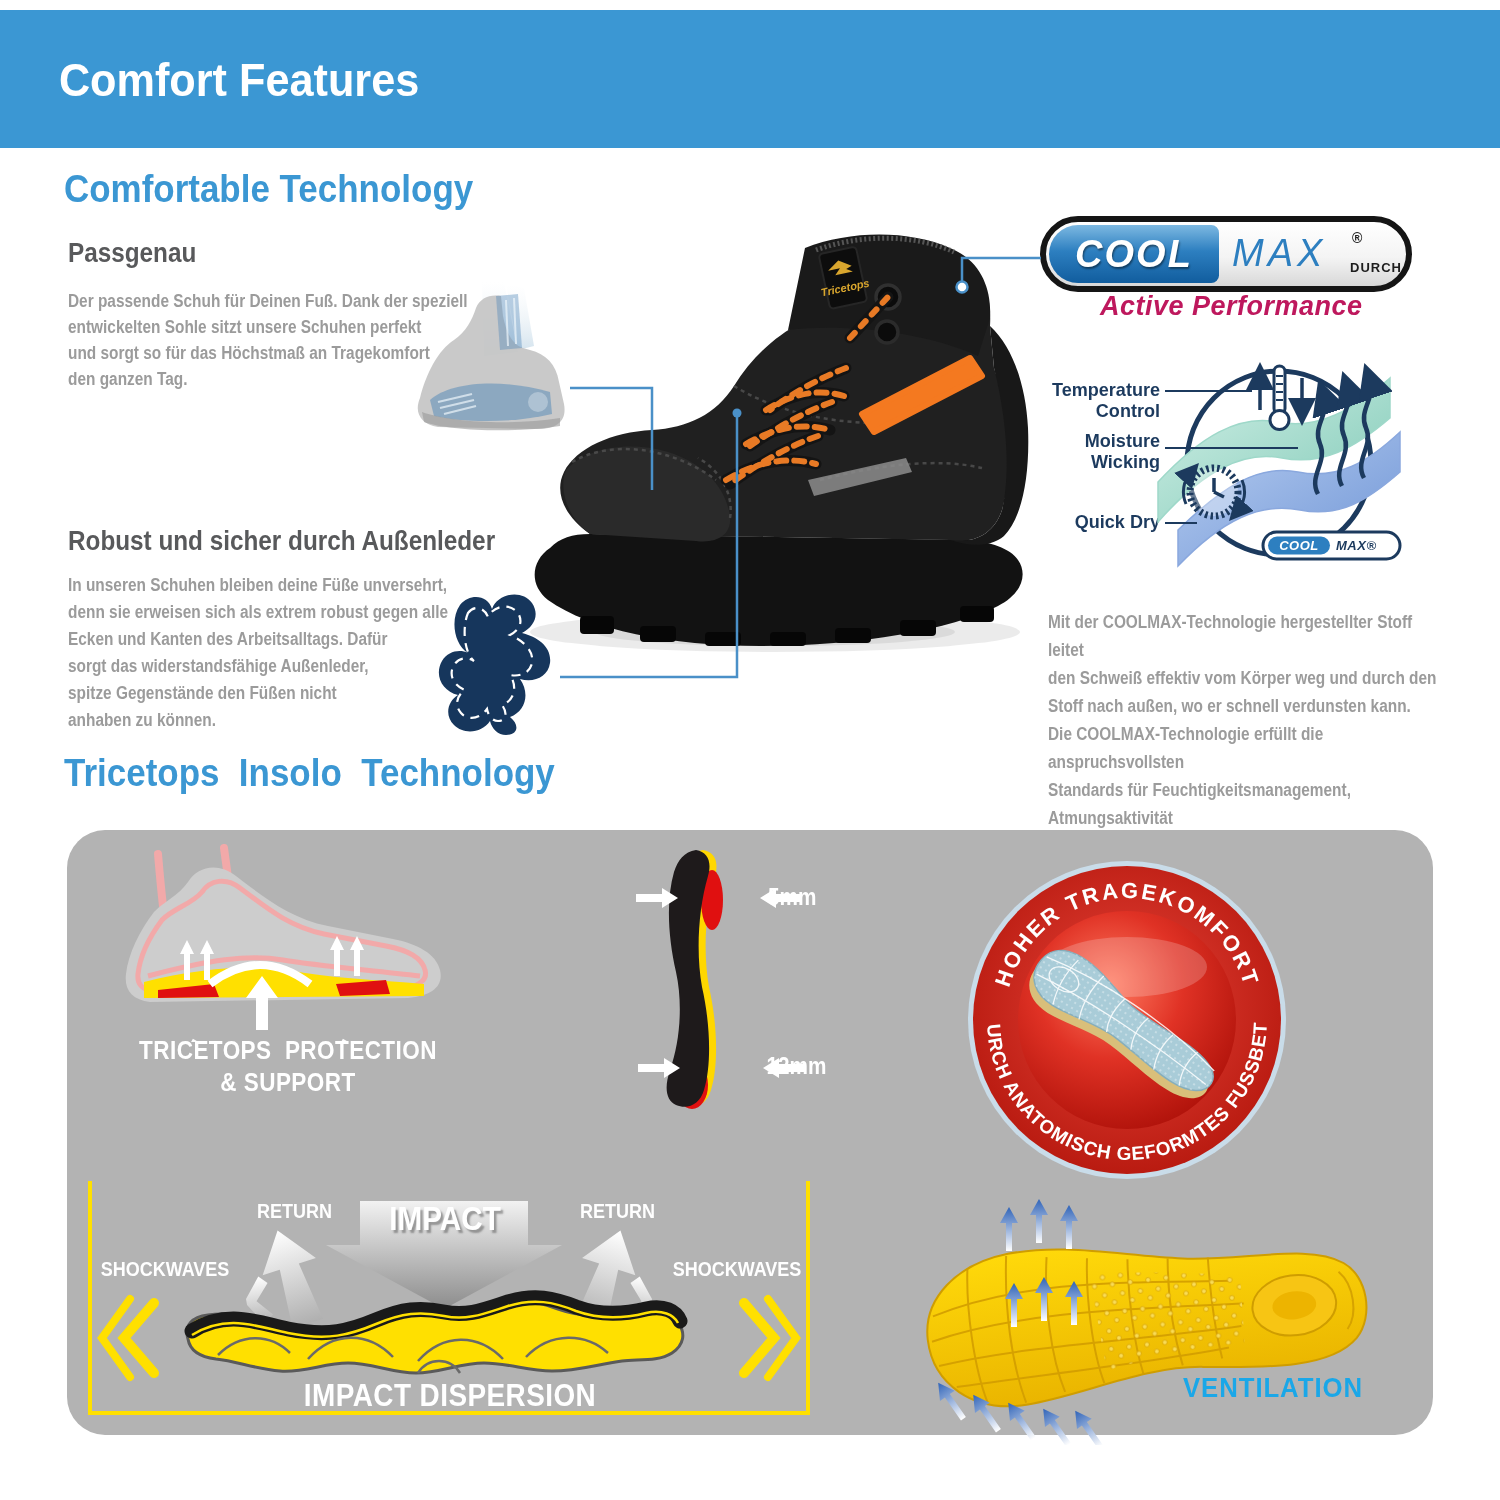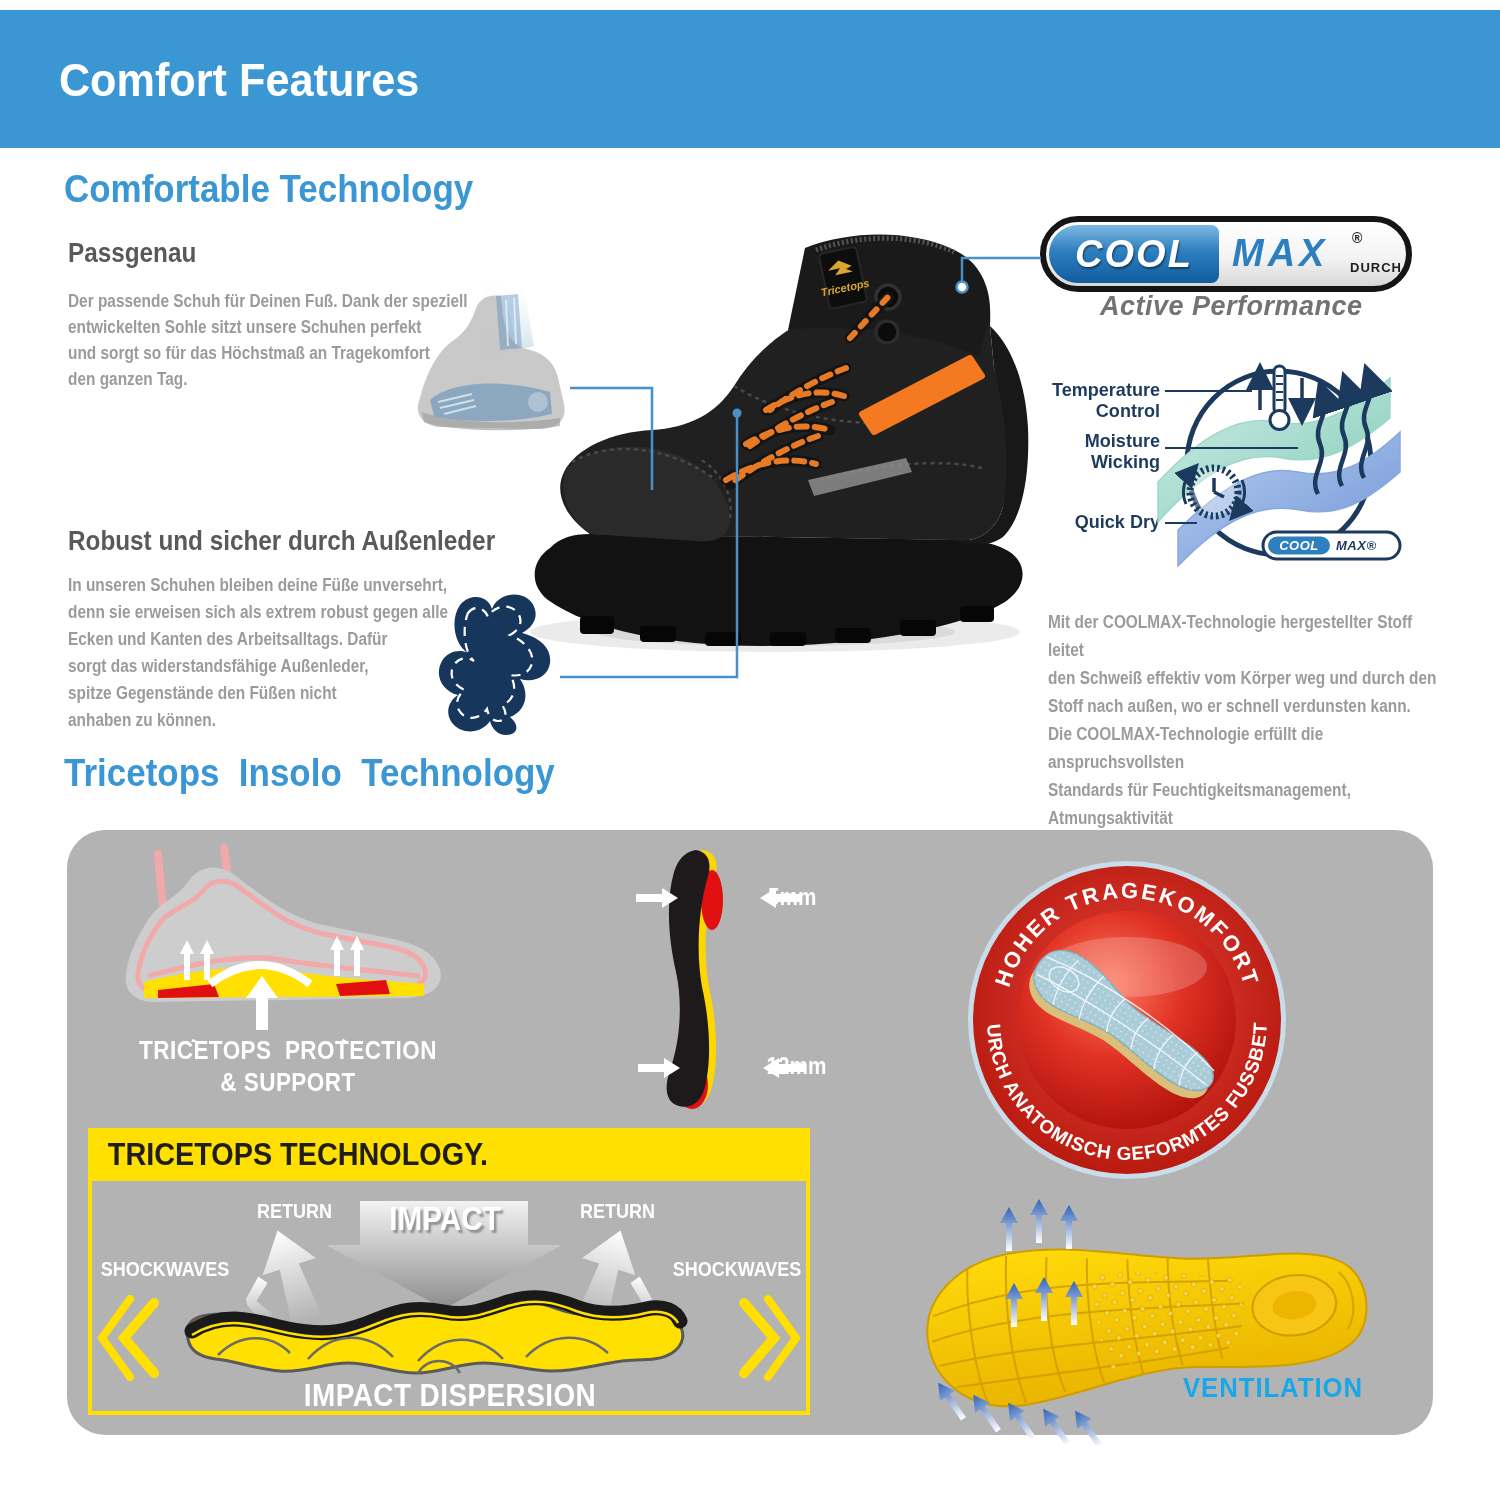--- a/index.html
+++ b/index.html
@@ -16,24 +16,24 @@
   .navy-label{font-size:19px;font-weight:bold;color:#1c3a5e;text-align:right;white-space:pre-line;line-height:21px;
         transform:scaleX(.95);transform-origin:100% 0;}
   .wh{color:#ffffff;font-weight:bold;text-align:center;white-space:pre;transform:scaleX(.9);transform-origin:50% 0;}
   .cm-pill{left:1040px;top:216px;width:372px;height:76px;border:6px solid #151515;border-radius:42px;
            background:linear-gradient(180deg,#ffffff 0%,#f4f4f4 55%,#d8d8d8 100%);box-sizing:border-box;}
   .cm-blue{position:absolute;left:3px;top:3px;bottom:3px;width:170px;border-radius:30px 8px 8px 30px;
            background:linear-gradient(180deg,#7db9e2 0%,#2d7fc0 45%,#115d9e 100%);
            display:flex;align-items:center;justify-content:center;}
   .cm-cool{font-size:38px;font-weight:bold;font-style:italic;color:#ffffff;letter-spacing:2px;
            text-shadow:1px 2px 2px rgba(0,0,0,.45);}
-  .cm-max{position:absolute;left:186px;top:10px;font-size:38px;font-weight:bold;font-style:italic;color:#2d7fc0;letter-spacing:4px;}
+  .cm-max{position:absolute;left:186px;top:10px;font-size:38px;font-weight:normal;font-style:italic;color:#2d7fc0;letter-spacing:4px;}
   .cm-reg{position:absolute;left:306px;top:8px;font-size:14px;font-weight:bold;color:#222;}
   .cm-brand{position:absolute;left:304px;top:38px;font-size:13px;font-weight:bold;color:#1d1d1d;letter-spacing:1px;}
-  .cm-tag{left:1100px;top:291px;font-size:27px;font-weight:bold;font-style:italic;color:#737373;letter-spacing:.5px;}
+  .cm-tag{left:1100px;top:291px;font-size:27px;font-weight:bold;font-style:italic;color:#be185d;letter-spacing:.5px;}
   .panel{left:67px;top:830px;width:1366px;height:605px;background:#b3b3b3;border-radius:38px;}
   .yellow-banner{left:88px;top:1128px;width:722px;height:53px;background:#ffe000;display:flex;align-items:center;}
   .yellow-banner div{padding-left:22px;font-size:32px;font-weight:800;color:#1f1d1e;letter-spacing:0;
                      transform:scaleX(.9);transform-origin:0 50%;white-space:pre;}
   .tech-box{left:88px;top:1181px;width:714px;height:230px;border:4px solid #ffe000;border-top:none;box-sizing:content-box;}
   .vent{left:1183px;top:1372px;font-size:28px;font-weight:800;color:#1aa7e8;letter-spacing:1px;
         transform:scaleX(.92);transform-origin:0 0;}
   svg text{font-family:"Liberation Sans",sans-serif;}
   .badge-top{font-size:22px;font-weight:bold;fill:#ffffff;letter-spacing:2.5px;}
   .badge-bottom{font-size:19px;font-weight:bold;fill:#ffffff;letter-spacing:.8px;}
@@ -316,23 +316,20 @@
         <path d="M210 151 C206 163 206 177 212 191"></path>
         <path d="M240 153 C236 165 236 178 242 191"></path>
         <ellipse cx="88" cy="162" rx="16" ry="11"></ellipse>
       </g>
       <path d="M58 163 C58 146 68 136 86 134 C108 132 128 140 148 146 C172 153 206 150 230 152 C252 154 268 160 268 172 C268 184 254 192 234 192 C210 192 186 186 162 184 C138 182 112 190 92 190 C70 190 58 178 58 163 Z" fill="url(#dotsB)"></path>
     </g>
     <text class="badge-top"><textPath href="#arcTop" startOffset="50%" text-anchor="middle">HOHER TRAGEKOMFORT</textPath></text>
     <text class="badge-bottom"><textPath href="#arcBottom" startOffset="50%" text-anchor="middle">DURCH ANATOMISCH GEFORMTES FUSSBETT</textPath></text>
   </svg>
 
-  <div class="abs yellow-banner">
-    <div>TRICETOPS TECHNOLOGY.</div>
-  </div>
   <div class="abs tech-box"></div>
 
   <svg class="abs" style="left:88px;top:1181px;" width="722" height="234" viewBox="0 0 722 234">
     <defs>
       <linearGradient id="grayArr" x1="0" y1="0" x2="0" y2="1">
         <stop offset="0" stop-color="#f2f2f2"></stop>
           <stop offset="1" stop-color="#8c8c8c"></stop>
       </linearGradient>
       <linearGradient id="whiteArr" x1="0" y1="0" x2="0" y2="1">
         <stop offset="0" stop-color="#ffffff"></stop>

